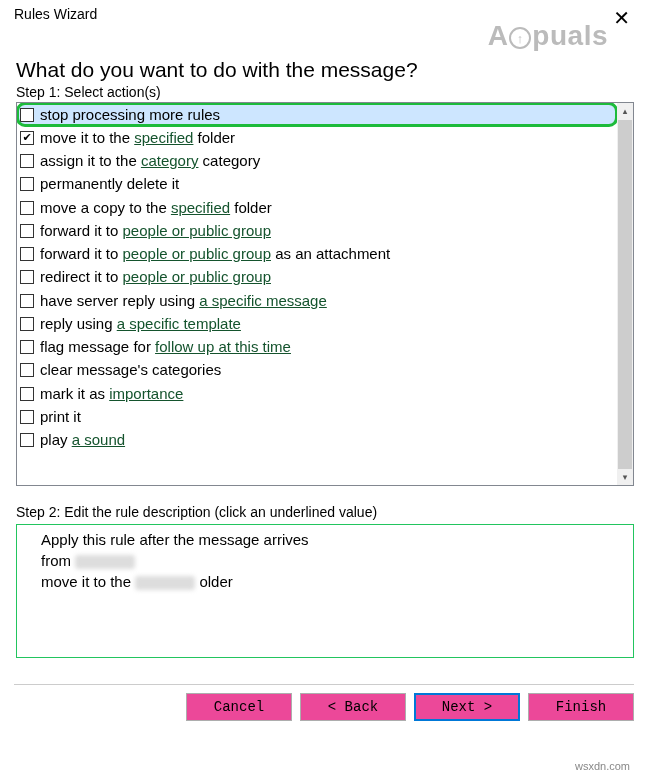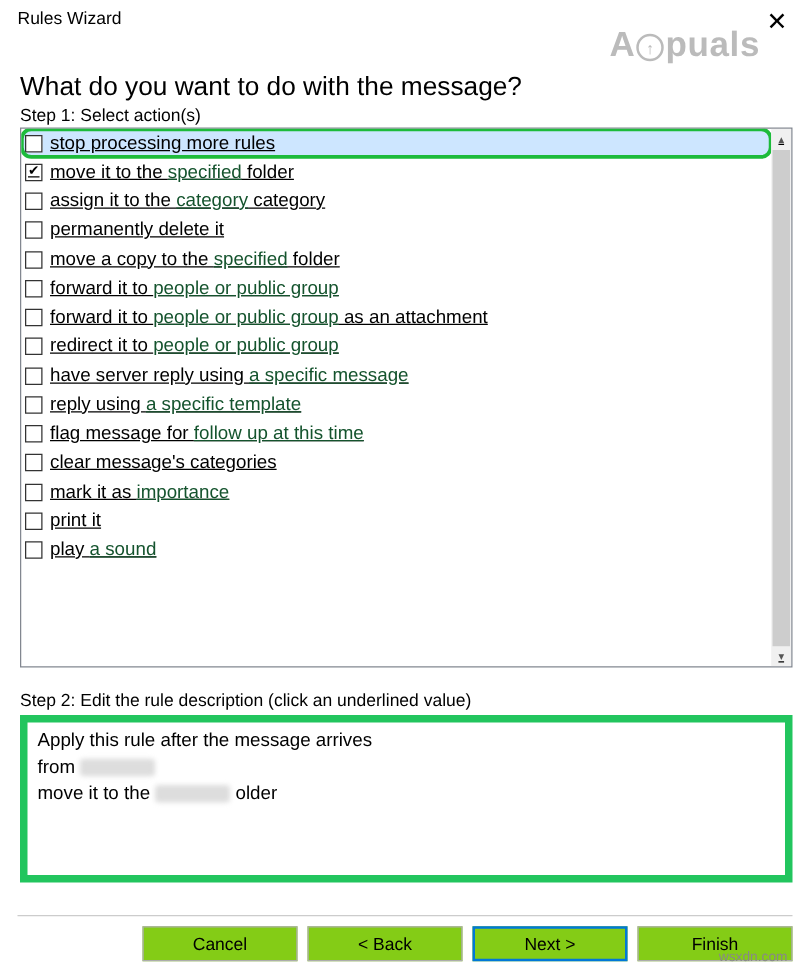--- a/index.html
+++ b/index.html
@@ -51,24 +51,23 @@
       position: relative;
       top: 2px;
     }
     .content {
       padding: 28px 14px 10px 16px;
     }
     .q { margin-bottom: 2px; font-size: 21px;}
     .step-label { font-size: 14px; margin-bottom: 2px;}
     .actions-box {
       border: 1px solid #828790;
-      height: 432px;
+      height: 384px;
       display: flex;
       overflow: hidden;
-      text-decoration: underline;
     }
     .actions-list {
       flex: 1;
       overflow: hidden;
     }
     .scrollbar {
       width: 16px;
       background: #f0f0f0;
       display: flex;
       flex-direction: column;
@@ -116,24 +115,24 @@
     }
     .cb.checked::after { content: "✔"; color: #000; }
     .lnk {
       color: #14532d;
       text-decoration: underline;
     }
     .step2 {
       margin-top: 18px;
     }
     .desc-box {
-      border: 6px solid #22c55e;
+      border: 1px solid #22c55e;
       height: 134px;
       margin-top: 4px;
-      padding: 4px 8px;
+      padding: 4px 24px;
       font-size: 15px;
       line-height: 1.4;
     }
     .blur {
       display: inline-block;
       width: 60px;
       height: 14px;
       background: #ddd;
       filter: blur(2px);
       vertical-align: middle;
@@ -144,26 +143,26 @@
       border: none;
       border-top: 1px solid #ccc;
     }
     .buttons {
       display: flex;
       justify-content: flex-end;
       gap: 8px;
       padding: 0 14px 8px 14px;
     }
     .btn {
-      width: 124px;
+      width: 106px;
       height: 28px;
       border: 1px solid #adadad;
-      background: #84cc16;
+      background: #ec4899;
       font-size: 14px;
-      font-family: Liberation Sans, sans-serif;
+      font-family: Liberation Mono, monospace;
       cursor: pointer;
     }
     .btn.primary {
       border: 2px solid #0078d7;
     }
     .site {
       position: absolute;
       bottom: 2px;
       right: 18px;
       font-size: 11px;

